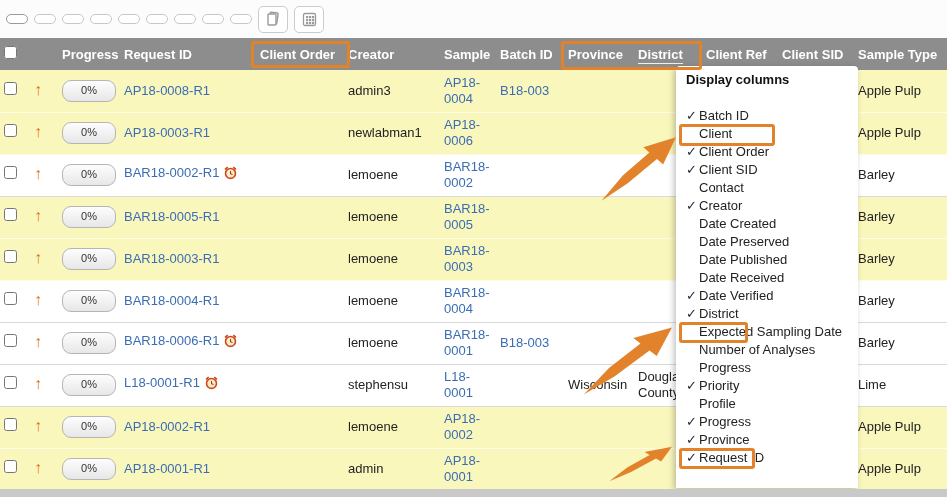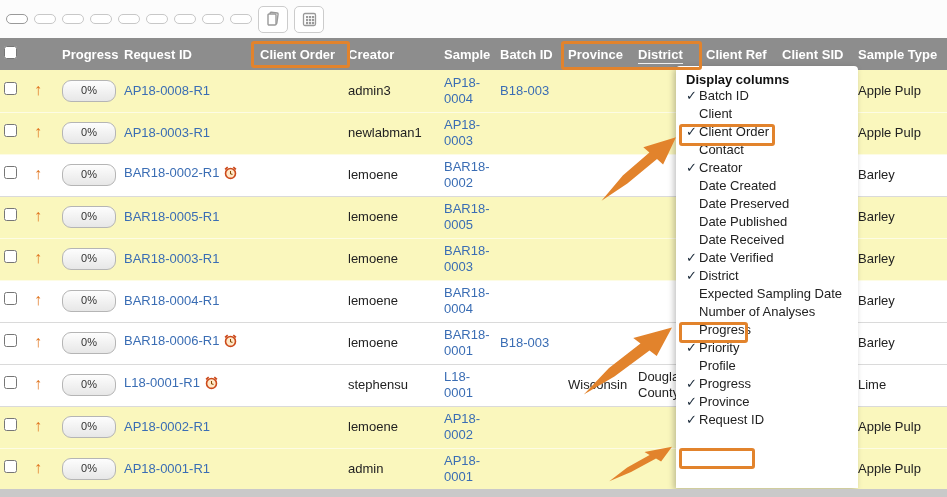--- a/index.html
+++ b/index.html
@@ -38,21 +38,21 @@
   tr[data-alarm="1"] .alarm { display:inline-block; }
   .samplecell { word-break:break-word; }
 
   
   #footerbar { position:absolute; left:0; top:489px; width:947px; height:8px; background:#c9c9c9; z-index:30; }
 
   
   #dropdown { position:absolute; left:676px; top:66px; width:182px; height:422px; background:#fff;
     z-index:10; box-shadow:-2px 2px 6px rgba(0,0,0,.25); border-radius:4px 4px 0 0;
     padding:6px 0 0 10px; overflow:hidden; }
-  #dropdown h4 { font-size:13px; font-weight:bold; color:#111; margin:0 0 0 0; }
+  #dropdown h4 { font-size:13px; font-weight:bold; color:#111; margin:0 0 20px 0; }
   .dd-item { font-size:13px; color:#222; height:18px; line-height:18px; white-space:nowrap;
     cursor:pointer; }
   .dd-check { display:inline-block; width:13px; color:#1b2a3a; }
 
   
   .ann-box { position:absolute; border:3px solid #e2832c; border-radius:3px; z-index:20;
     pointer-events:none; }
   .ann-arrow { position:absolute; background:#e2832c; z-index:20; pointer-events:none;
     clip-path:polygon(2% 98%, 30% 60%, 65% 25%, 57% 17%, 100% 2%, 83% 43%, 75% 35%, 36% 72%);
     filter:drop-shadow(1px 1px 1px rgba(0,0,0,.25)); }
@@ -154,21 +154,21 @@
     <td>
       <input type="checkbox" style="">
     </td>
     <td><span class="pri">↑</span></td>
     <td><span class="pill">0%</span></td>
     <td>
       <a class="lnk">AP18-0003-R1</a>
     </td>
     <td></td>
     <td>newlabman1</td>
-    <td class="samplecell"><a class="lnk">AP18-0003</a></td>
+    <td class="samplecell"><a class="lnk">AP18-0006</a></td>
     <td><a class="lnk"></a></td>
     <td></td>
     <td class="samplecell"></td>
     <td></td>
     <td></td>
     <td>Apple Pulp</td>
   </tr>
           <tr data-alarm="1">
     <td>
       <input type="checkbox" style="">
@@ -338,20 +338,21 @@
   </div>
 
   <div id="footerbar"></div>
 
   <div id="dropdown">
     <h4>Display columns</h4>
     <div id="dd-anchor">
         <div class="dd-item"><span class="dd-check">✓</span><span>Batch ID</span></div>
         <div class="dd-item"><span class="dd-check"></span><span>Client</span></div>
         <div class="dd-item"><span class="dd-check">✓</span><span>Client Order</span></div>
+        <div class="dd-item"><span class="dd-check">✓</span><span>Client SID</span></div>
         <div class="dd-item"><span class="dd-check"></span><span>Contact</span></div>
         <div class="dd-item"><span class="dd-check">✓</span><span>Creator</span></div>
         <div class="dd-item"><span class="dd-check"></span><span>Date Created</span></div>
         <div class="dd-item"><span class="dd-check"></span><span>Date Preserved</span></div>
         <div class="dd-item"><span class="dd-check"></span><span>Date Published</span></div>
         <div class="dd-item"><span class="dd-check"></span><span>Date Received</span></div>
         <div class="dd-item"><span class="dd-check">✓</span><span>Date Verified</span></div>
         <div class="dd-item"><span class="dd-check">✓</span><span>District</span></div>
         <div class="dd-item"><span class="dd-check"></span><span>Expected Sampling Date</span></div>
         <div class="dd-item"><span class="dd-check"></span><span>Number of Analyses</span></div>

